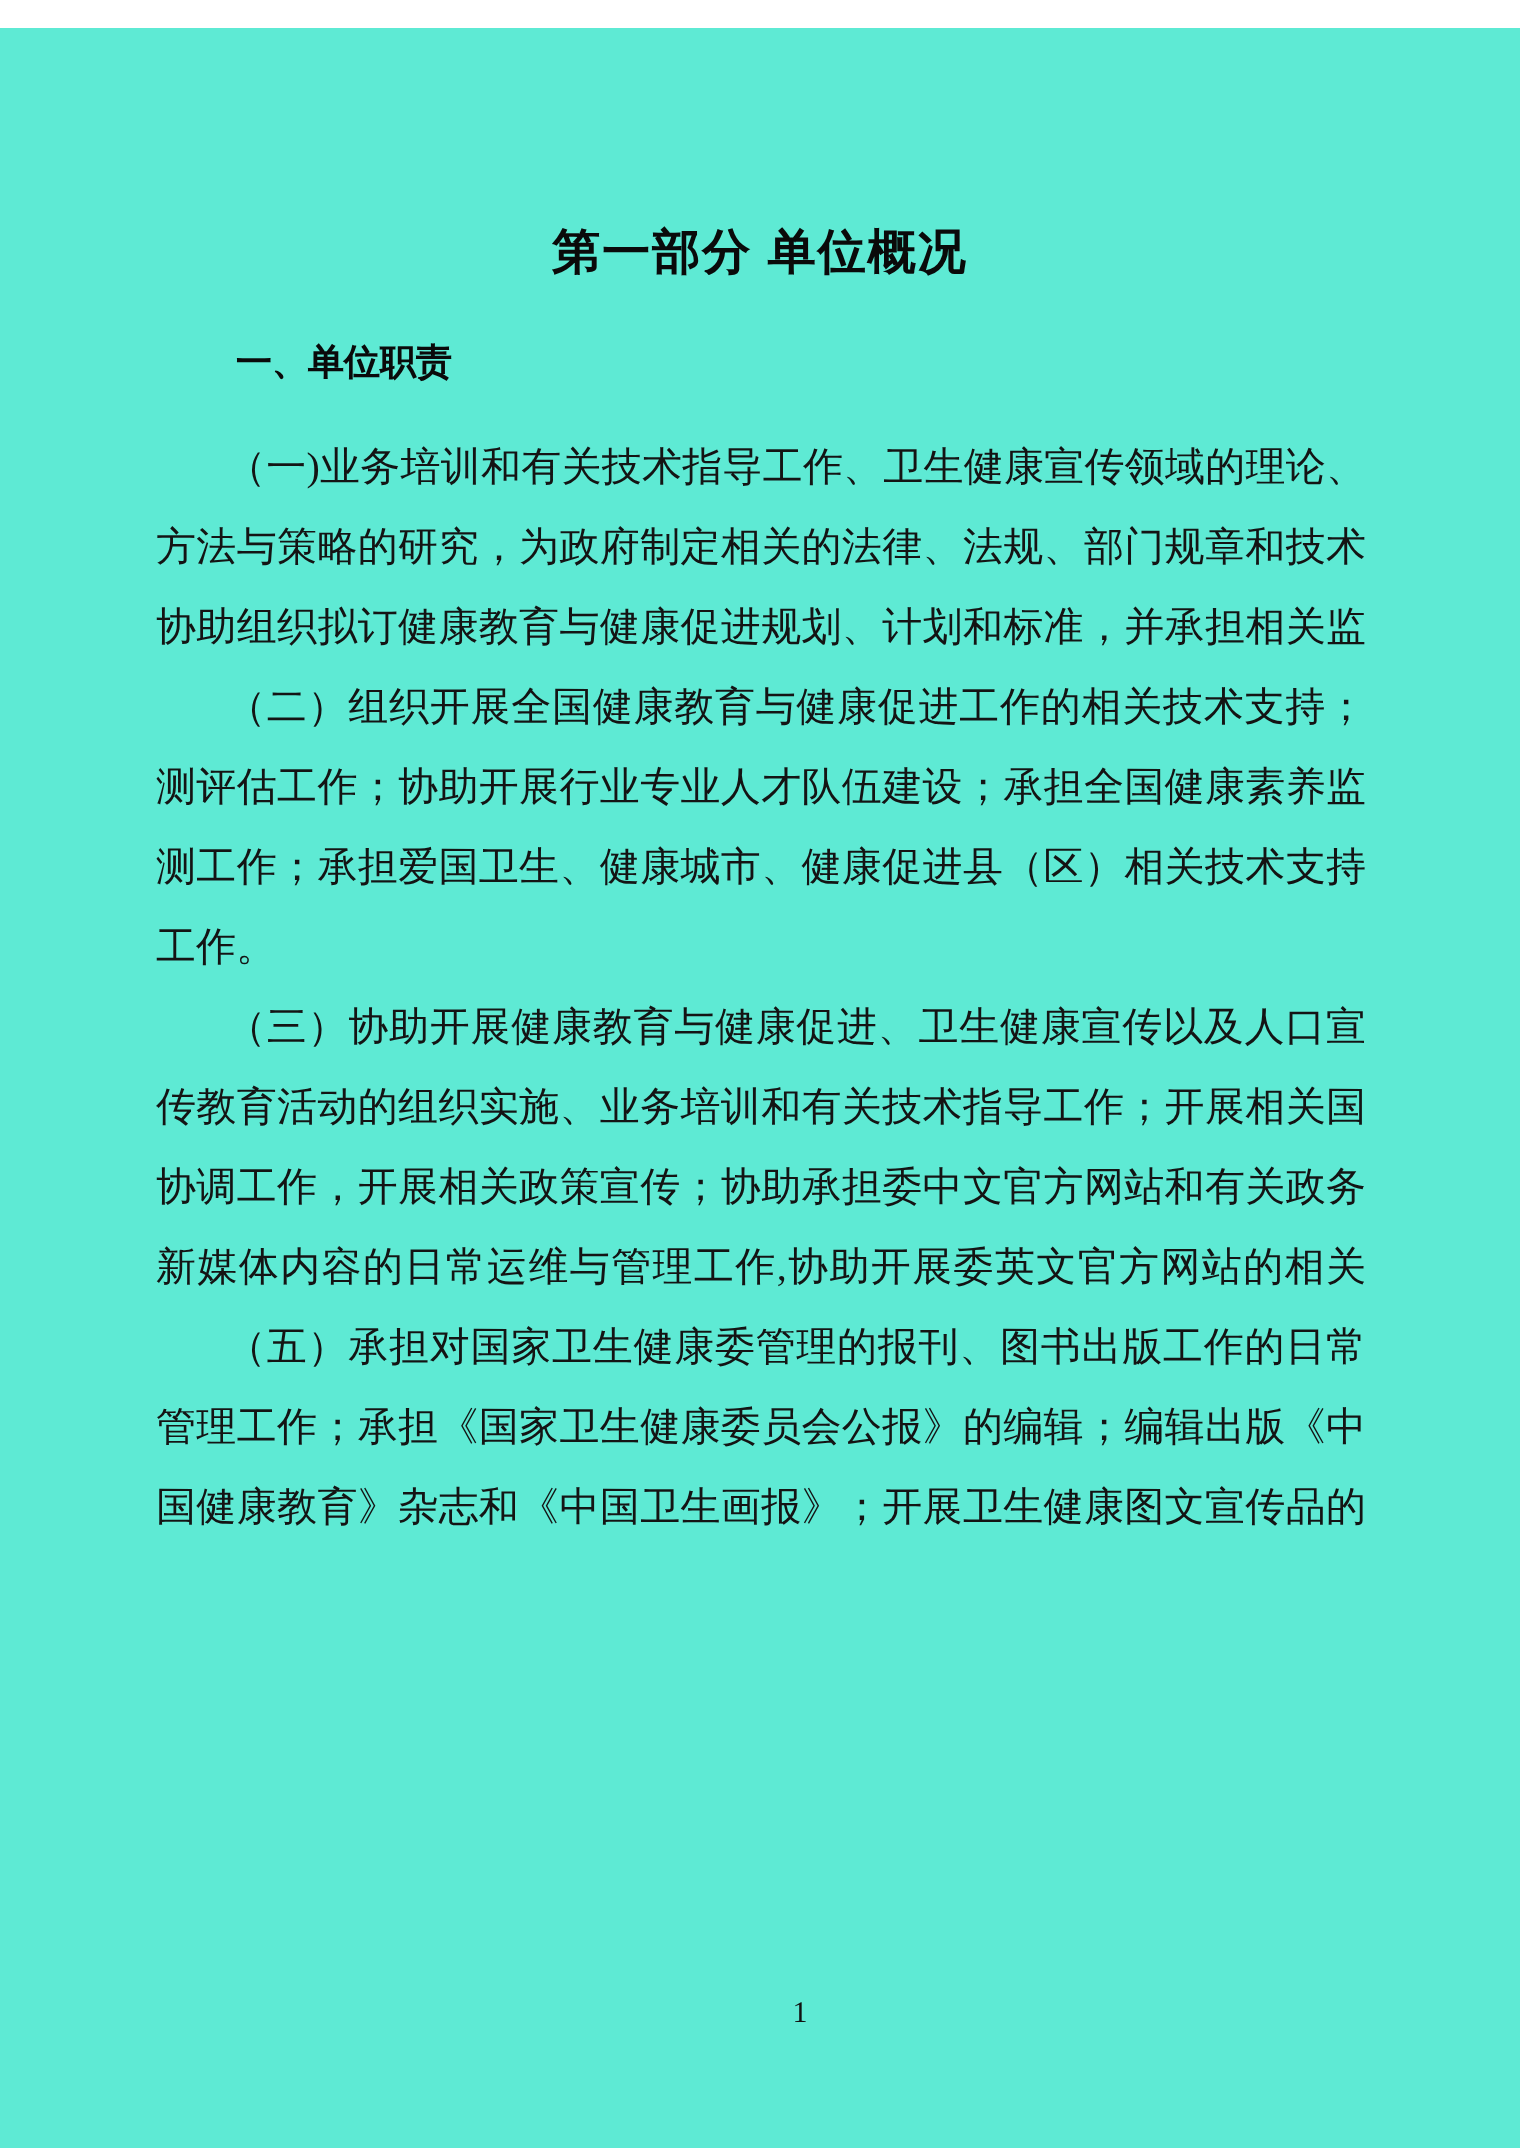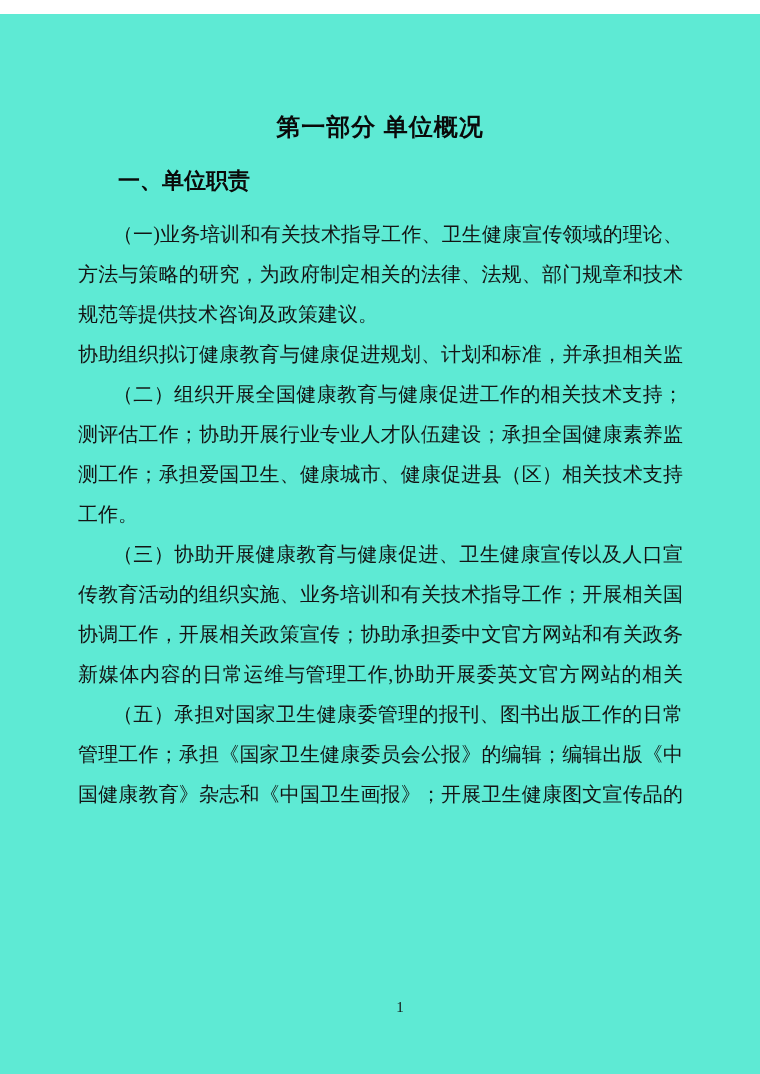--- a/index.html
+++ b/index.html
@@ -28,21 +28,21 @@
     line-height: 30px;
     letter-spacing: 1px;
     color: #0a0a0a;
   }
   .section-heading {
     position: absolute;
     top: 152px;
     left: 118px;
     font-family: "Liberation Sans", "DejaVu Sans", sans-serif;
     font-weight: bold;
-    font-size: 22px;
+    font-size: 18px;
     line-height: 30px;
     color: #0a0a0a;
   }
   .body-text {
     position: absolute;
     top: 200px;
     left: 78px;
     width: 605px;
     font-family: "Liberation Serif", "DejaVu Serif", serif;
     font-size: 20px;
@@ -81,21 +81,20 @@
 <div class="page">
 
   <div class="doc-title">第一部分 单位概况</div>
 
   <div class="section-heading">一、单位职责</div>
 
   <div class="body-text">
 
     <div class="body-line first-line">（一)业务培训和有关技术指导工作、卫生健康宣传领域的理论、</div>
     <div class="body-line">方法与策略的研究，为政府制定相关的法律、法规、部门规章和技术</div>
-    <div class="body-line para-end">规范等提供技术咨询及政策建议。</div>
 
     <div class="body-line">协助组织拟订健康教育与健康促进规划、计划和标准，并承担相关监</div>
     <div class="body-line first-line">（二）组织开展全国健康教育与健康促进工作的相关技术支持；</div>
     <div class="body-line">测评估工作；协助开展行业专业人才队伍建设；承担全国健康素养监</div>
     <div class="body-line">测工作；承担爱国卫生、健康城市、健康促进县（区）相关技术支持</div>
     <div class="body-line para-end">工作。</div>
 
     <div class="body-line first-line">（三）协助开展健康教育与健康促进、卫生健康宣传以及人口宣</div>
     <div class="body-line">传教育活动的组织实施、业务培训和有关技术指导工作；开展相关国</div>
 

